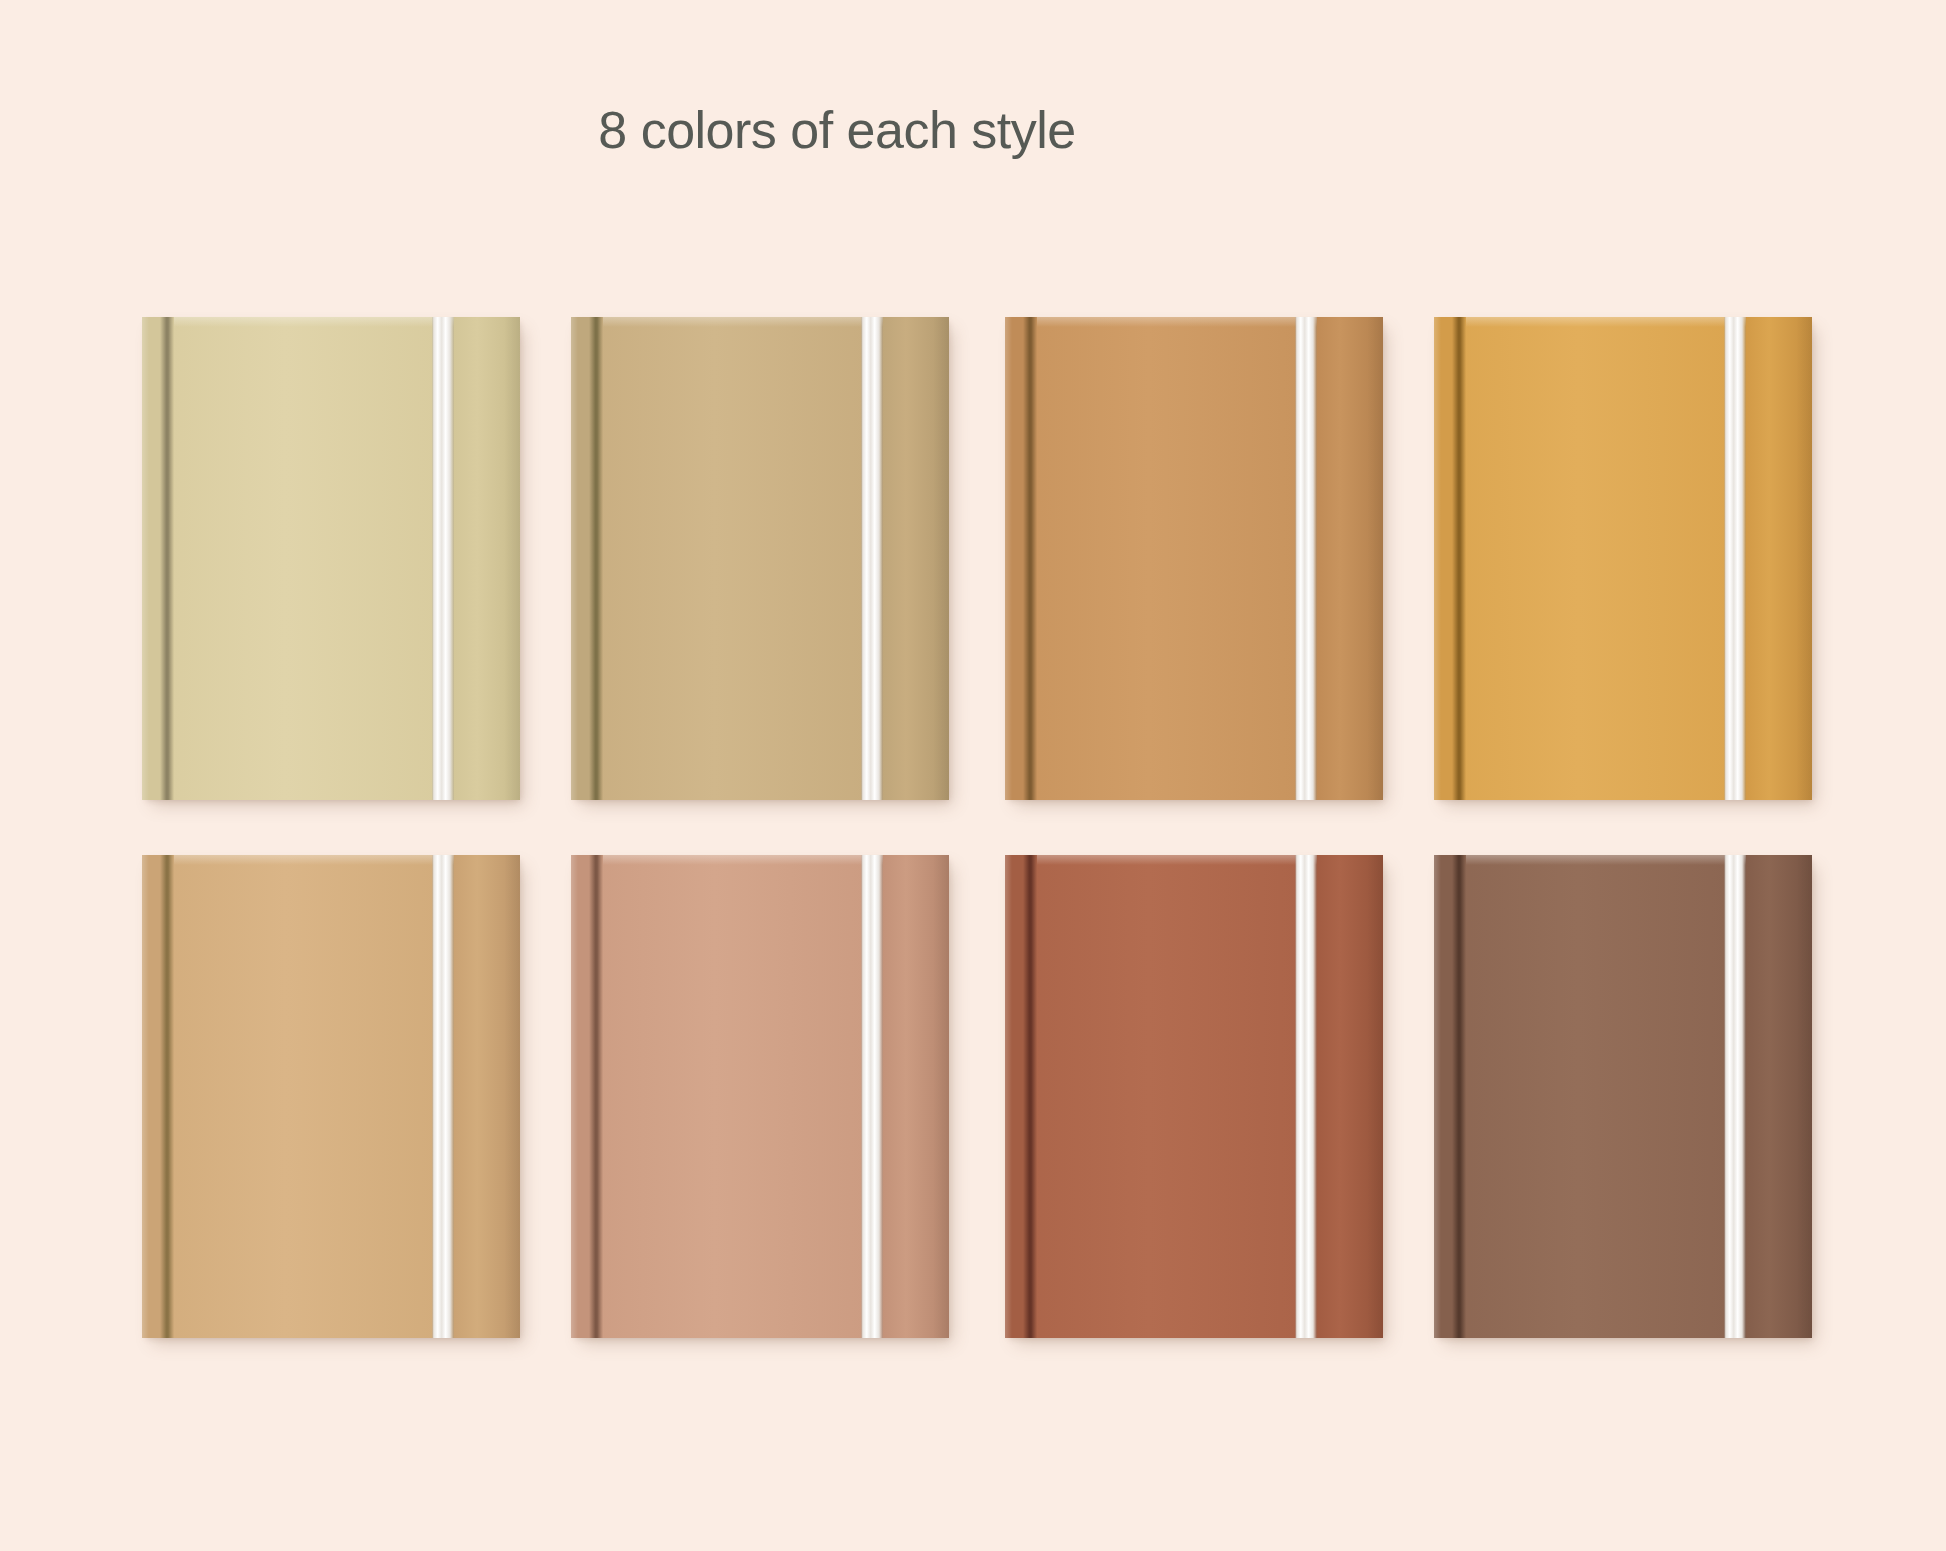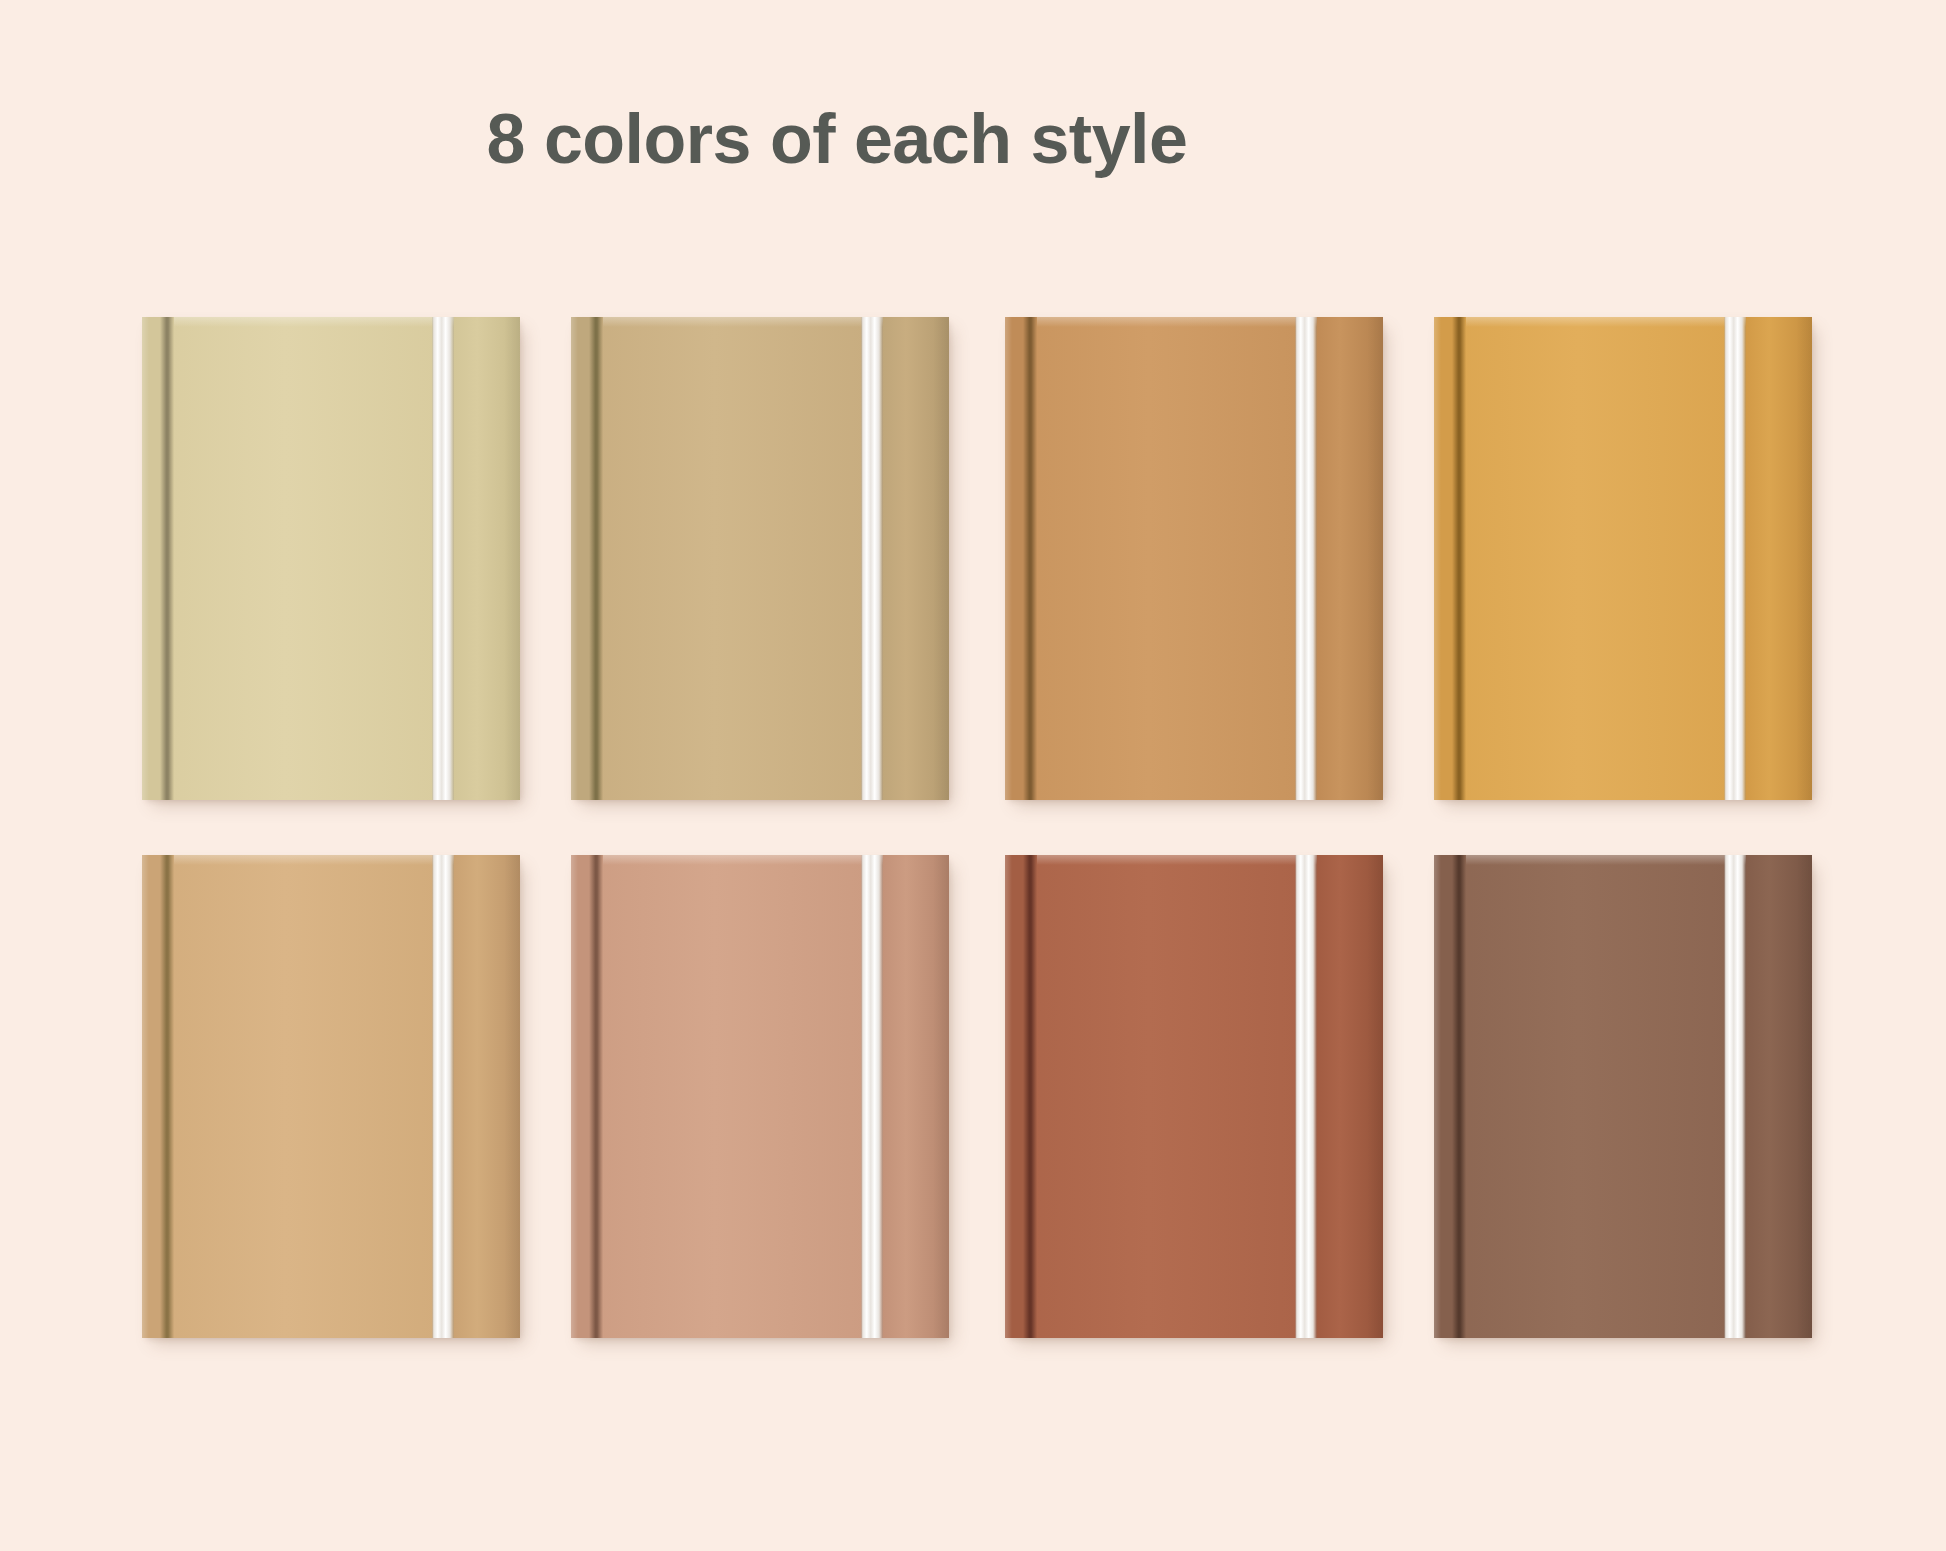--- a/index.html
+++ b/index.html
@@ -24,22 +24,22 @@
     background: #fbede4;
   }
 
   
   .page-title {
     position: absolute;
     left: 0;
     top: 103px;
     width: 1674px;
     text-align: center;
-    font-size: 70px;
-    font-weight: 700;
+    font-size: 52px;
+    font-weight: 400;
     letter-spacing: -0.5px;
     color: #565a55;
     line-height: 1.05;
     white-space: nowrap;
   }
 
   
   #grid {
     position: absolute;
     left: 0;

